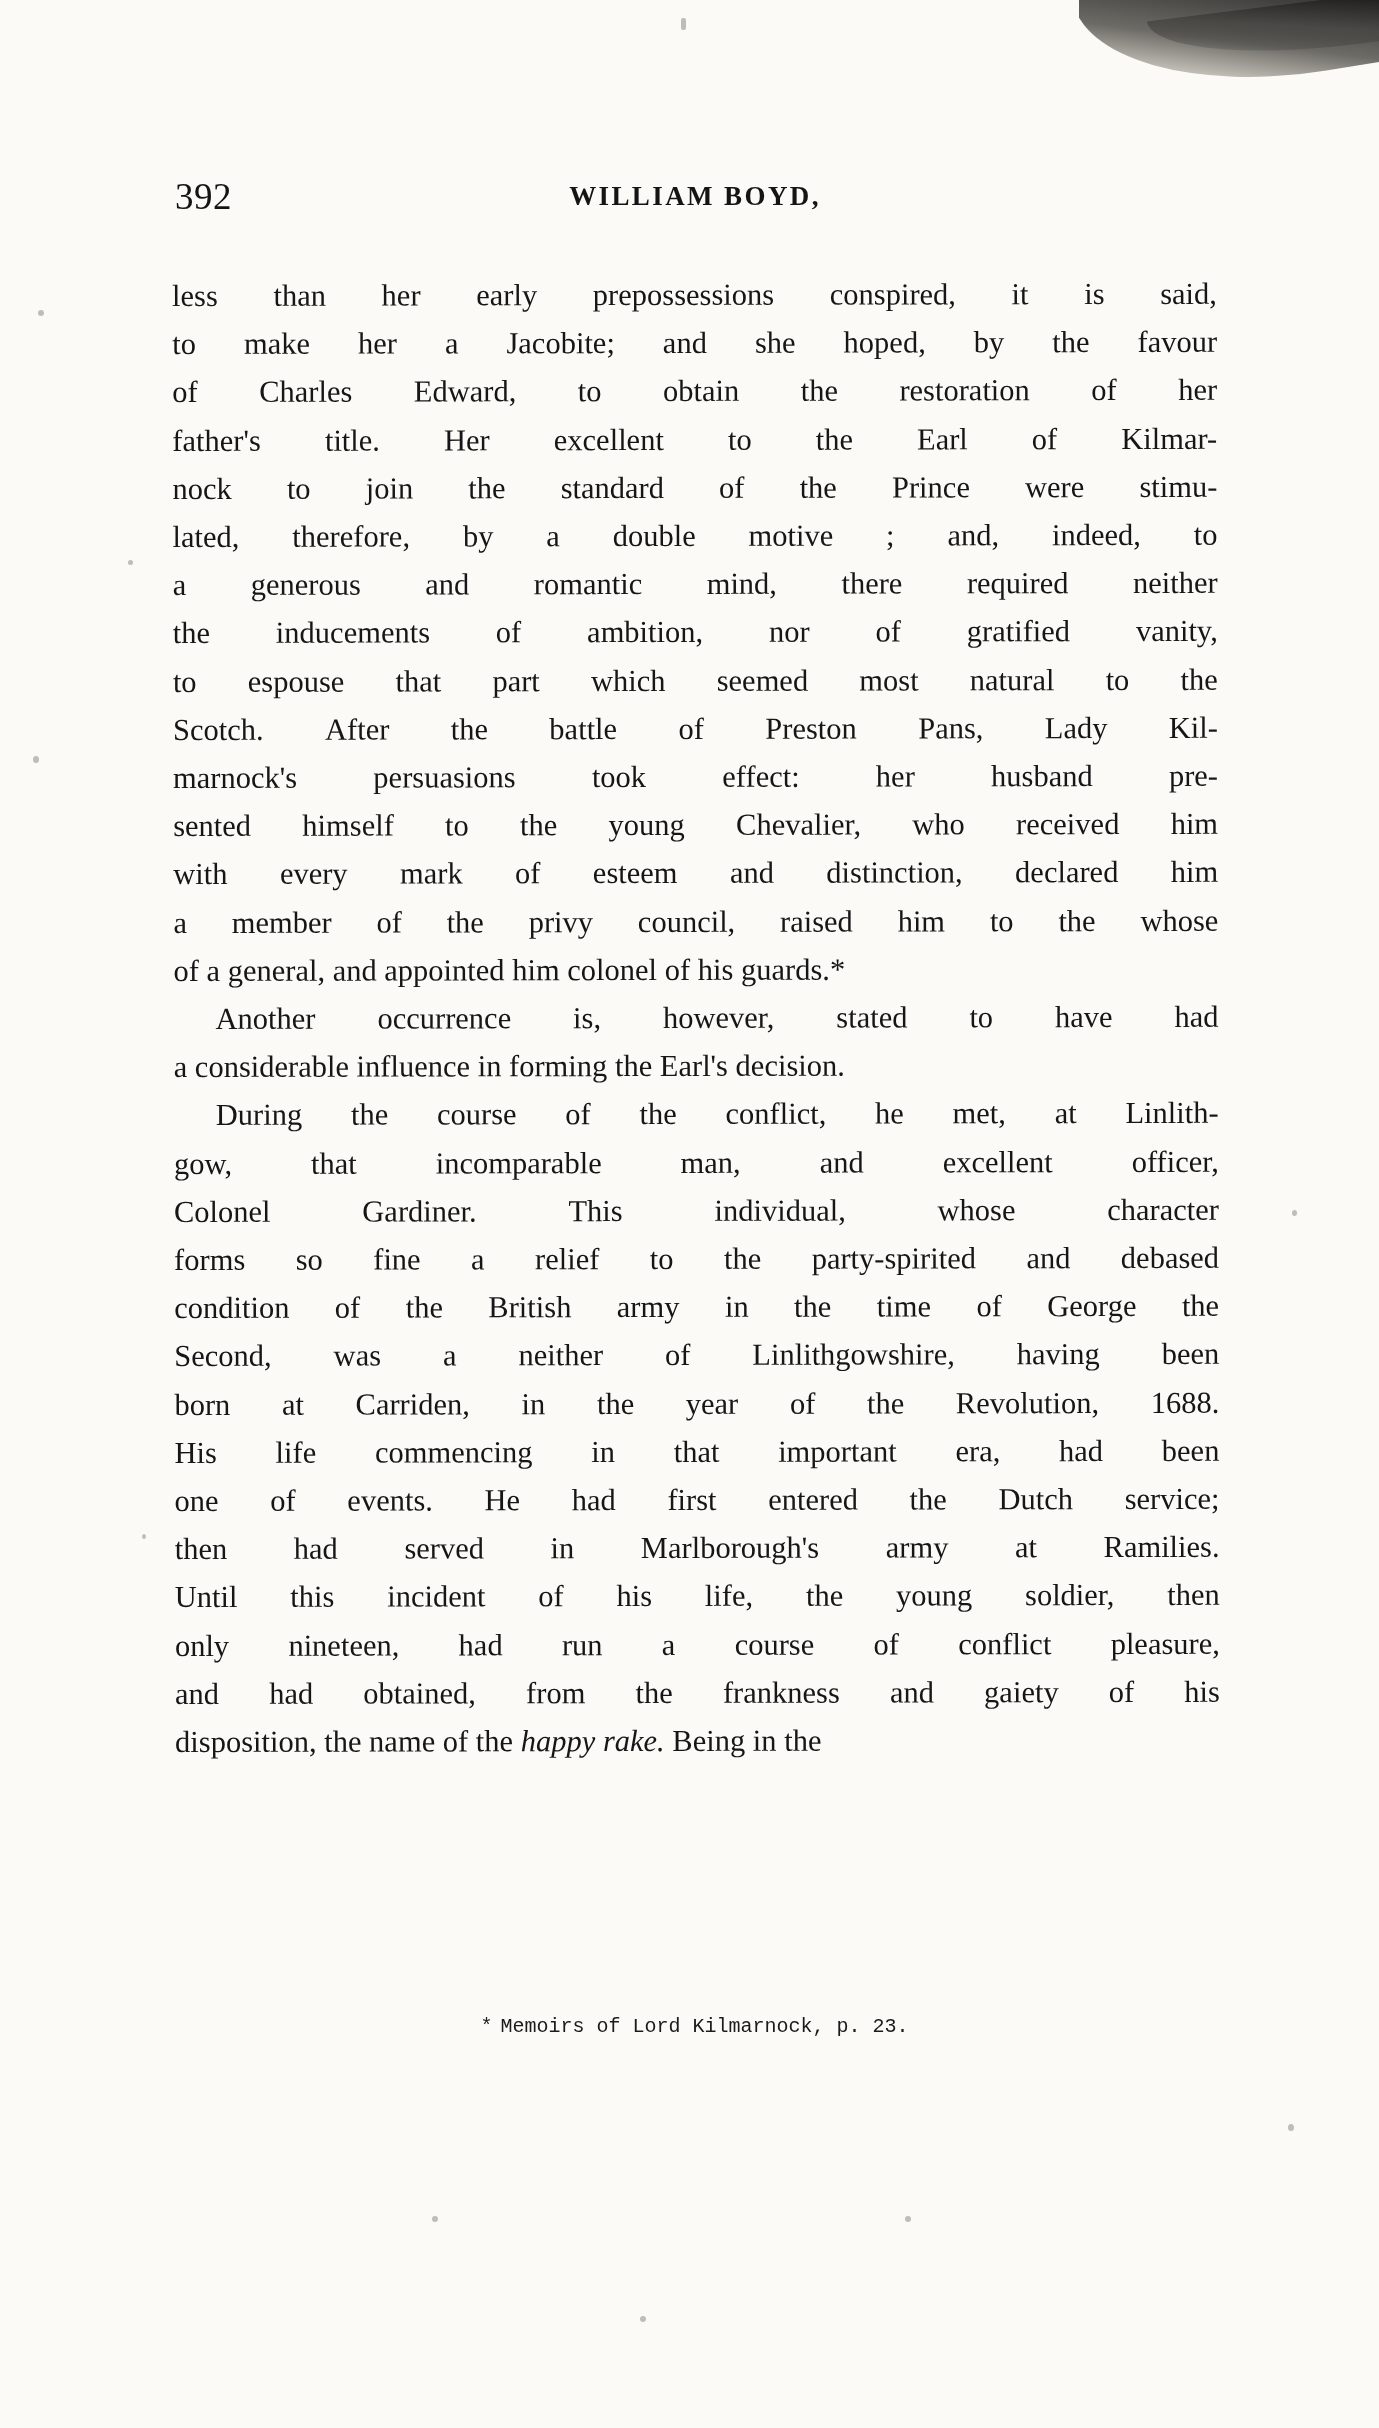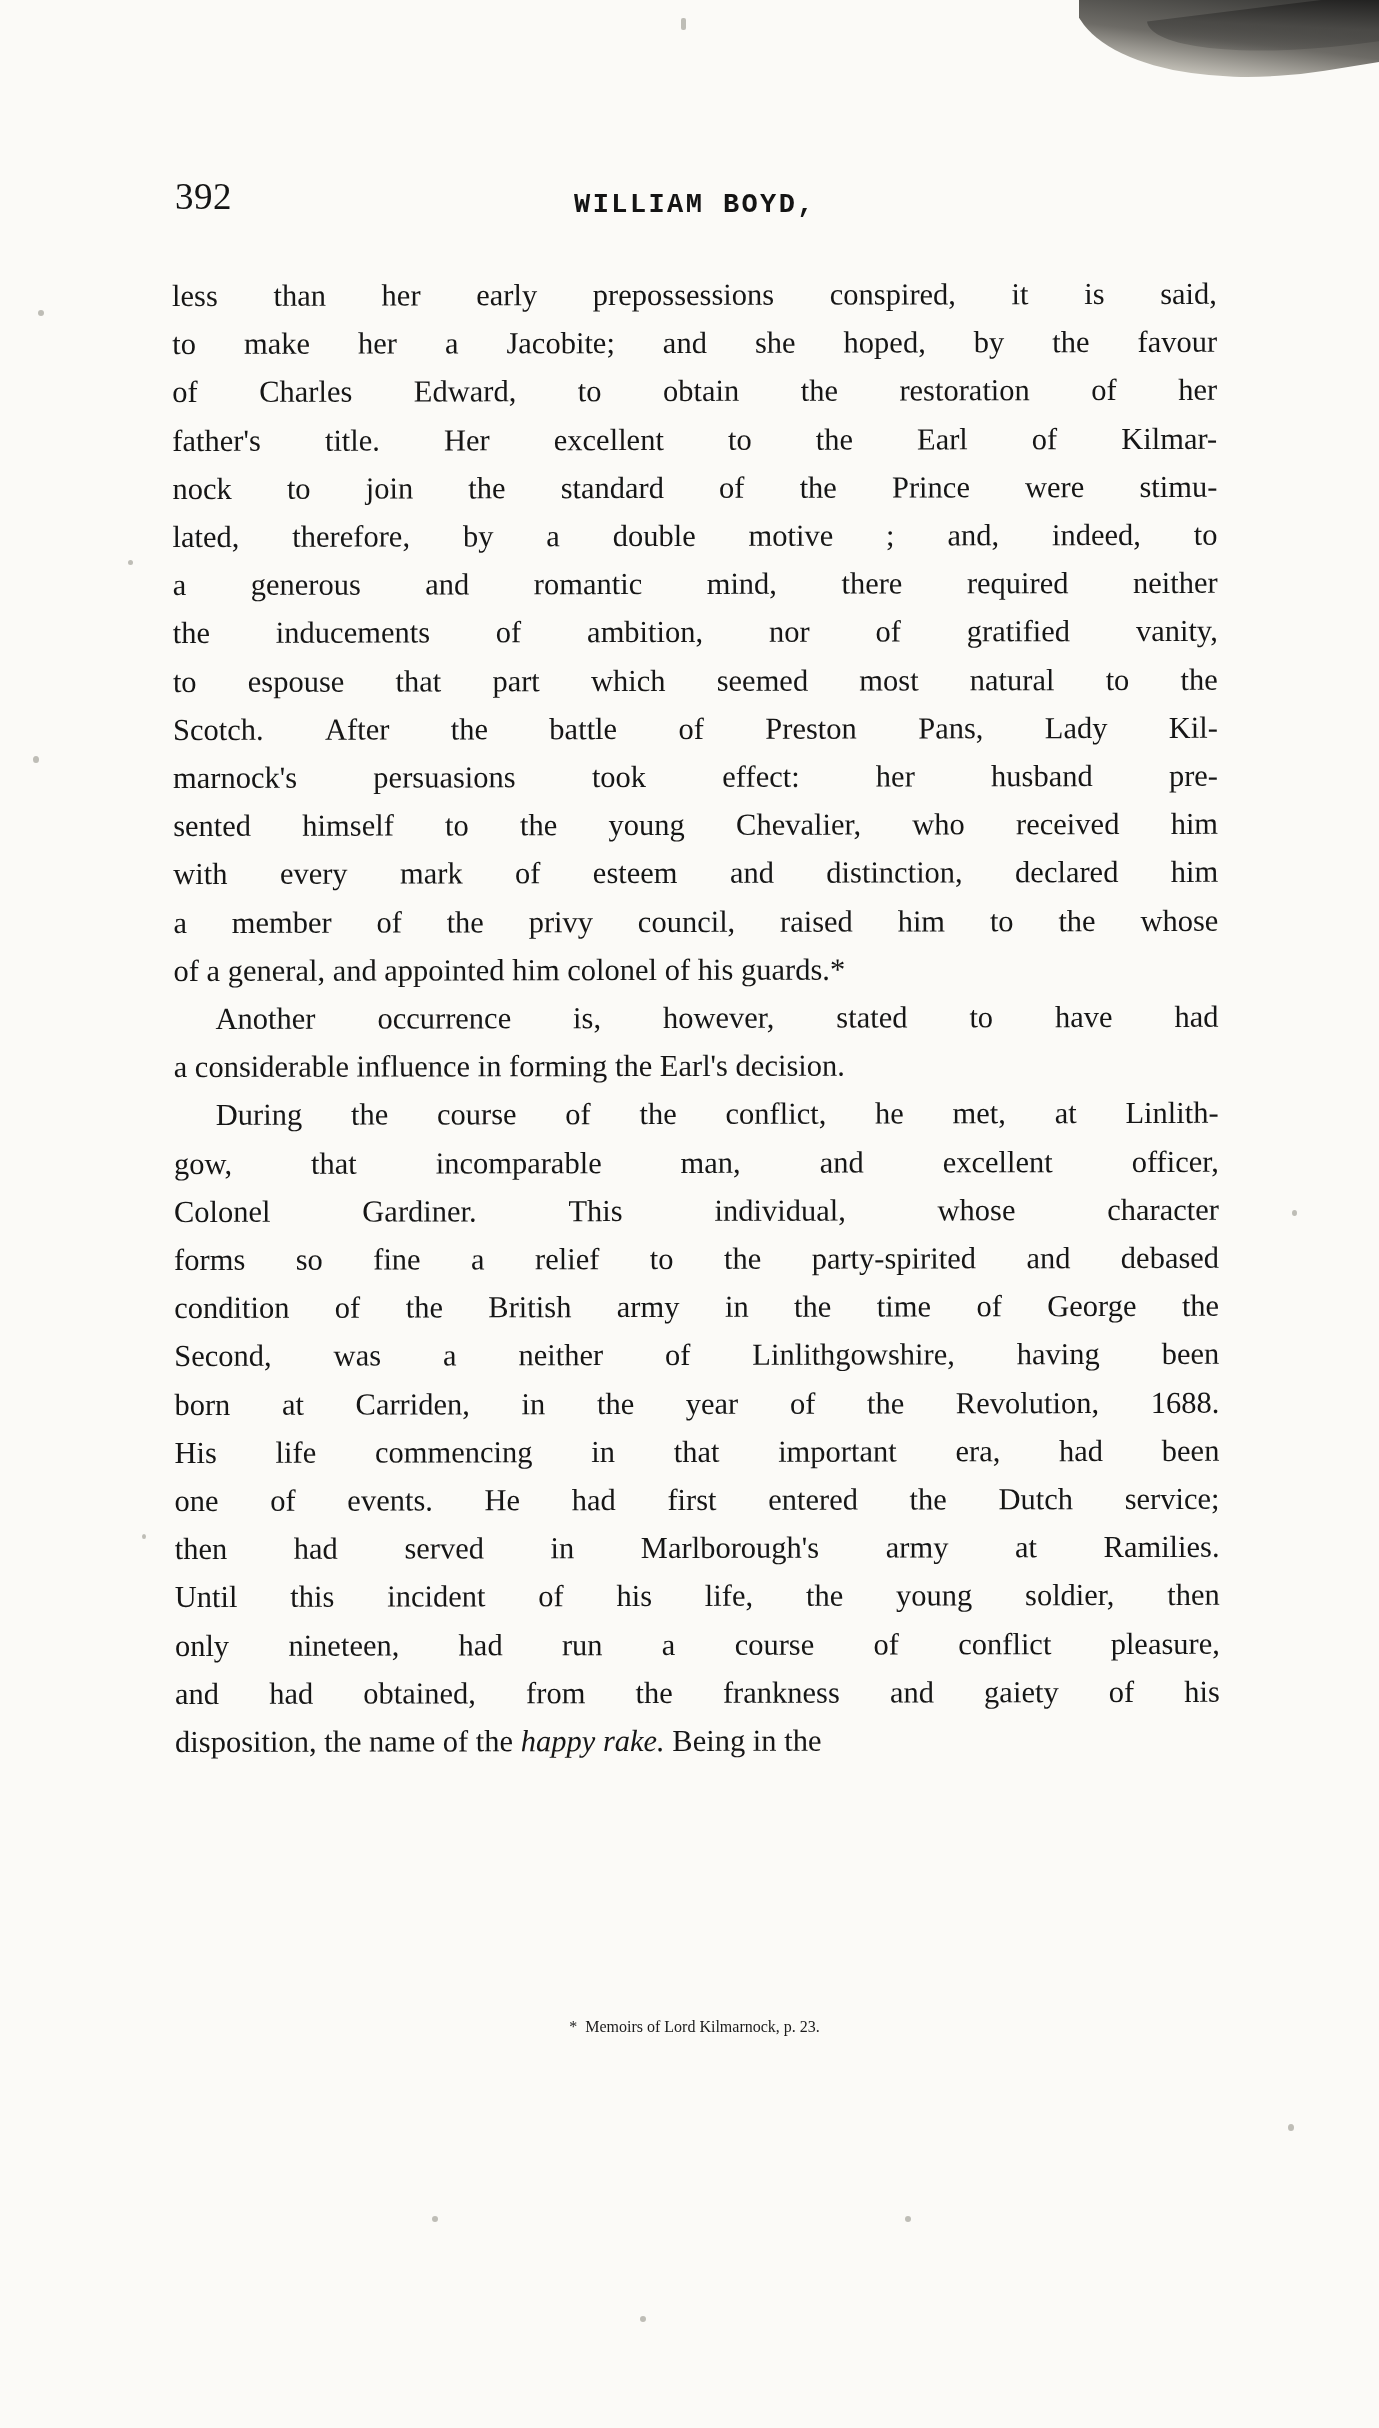--- a/index.html
+++ b/index.html
@@ -83,28 +83,28 @@
     left: 0;
     top: 0;
     font-size: 37px;
     letter-spacing: .5px;
     color: #141414;
     font-family: "Liberation Serif", serif;
   }
   .running-head {
     position: absolute;
     left: 0;
-    top: 15px;
+    top: 6px;
     width: 1040px;
     text-align: center;
     font-size: 27px;
     font-weight: bold;
     letter-spacing: 2.4px;
     color: #141414;
-    font-family: Liberation Mono, monospace;
+    font-family: Liberation Serif, serif;
   }
 
   .body-text {
     position: absolute;
     left: 172px;
     top: 272px;
     width: 1045px;
   }
 
   .para {
@@ -142,24 +142,24 @@
     transform: rotate(-0.12deg);
     transform-origin: left top;
   }
 
   .footnote {
     position: absolute;
     left: 172px;
     top: 2010px;
     width: 1045px;
     text-align: center;
-    font-size: 16px;
+    font-size: 20px;
     line-height: 34px;
     color: #1b1b1b;
-    font-family: Liberation Serif, serif;
+    font-family: Liberation Mono, monospace;
   }
 
   .footnote .star {
     margin-right: 8px;
   }
 </style>
 </head>
 <body>
 
 <div class="page-scan"></div>

